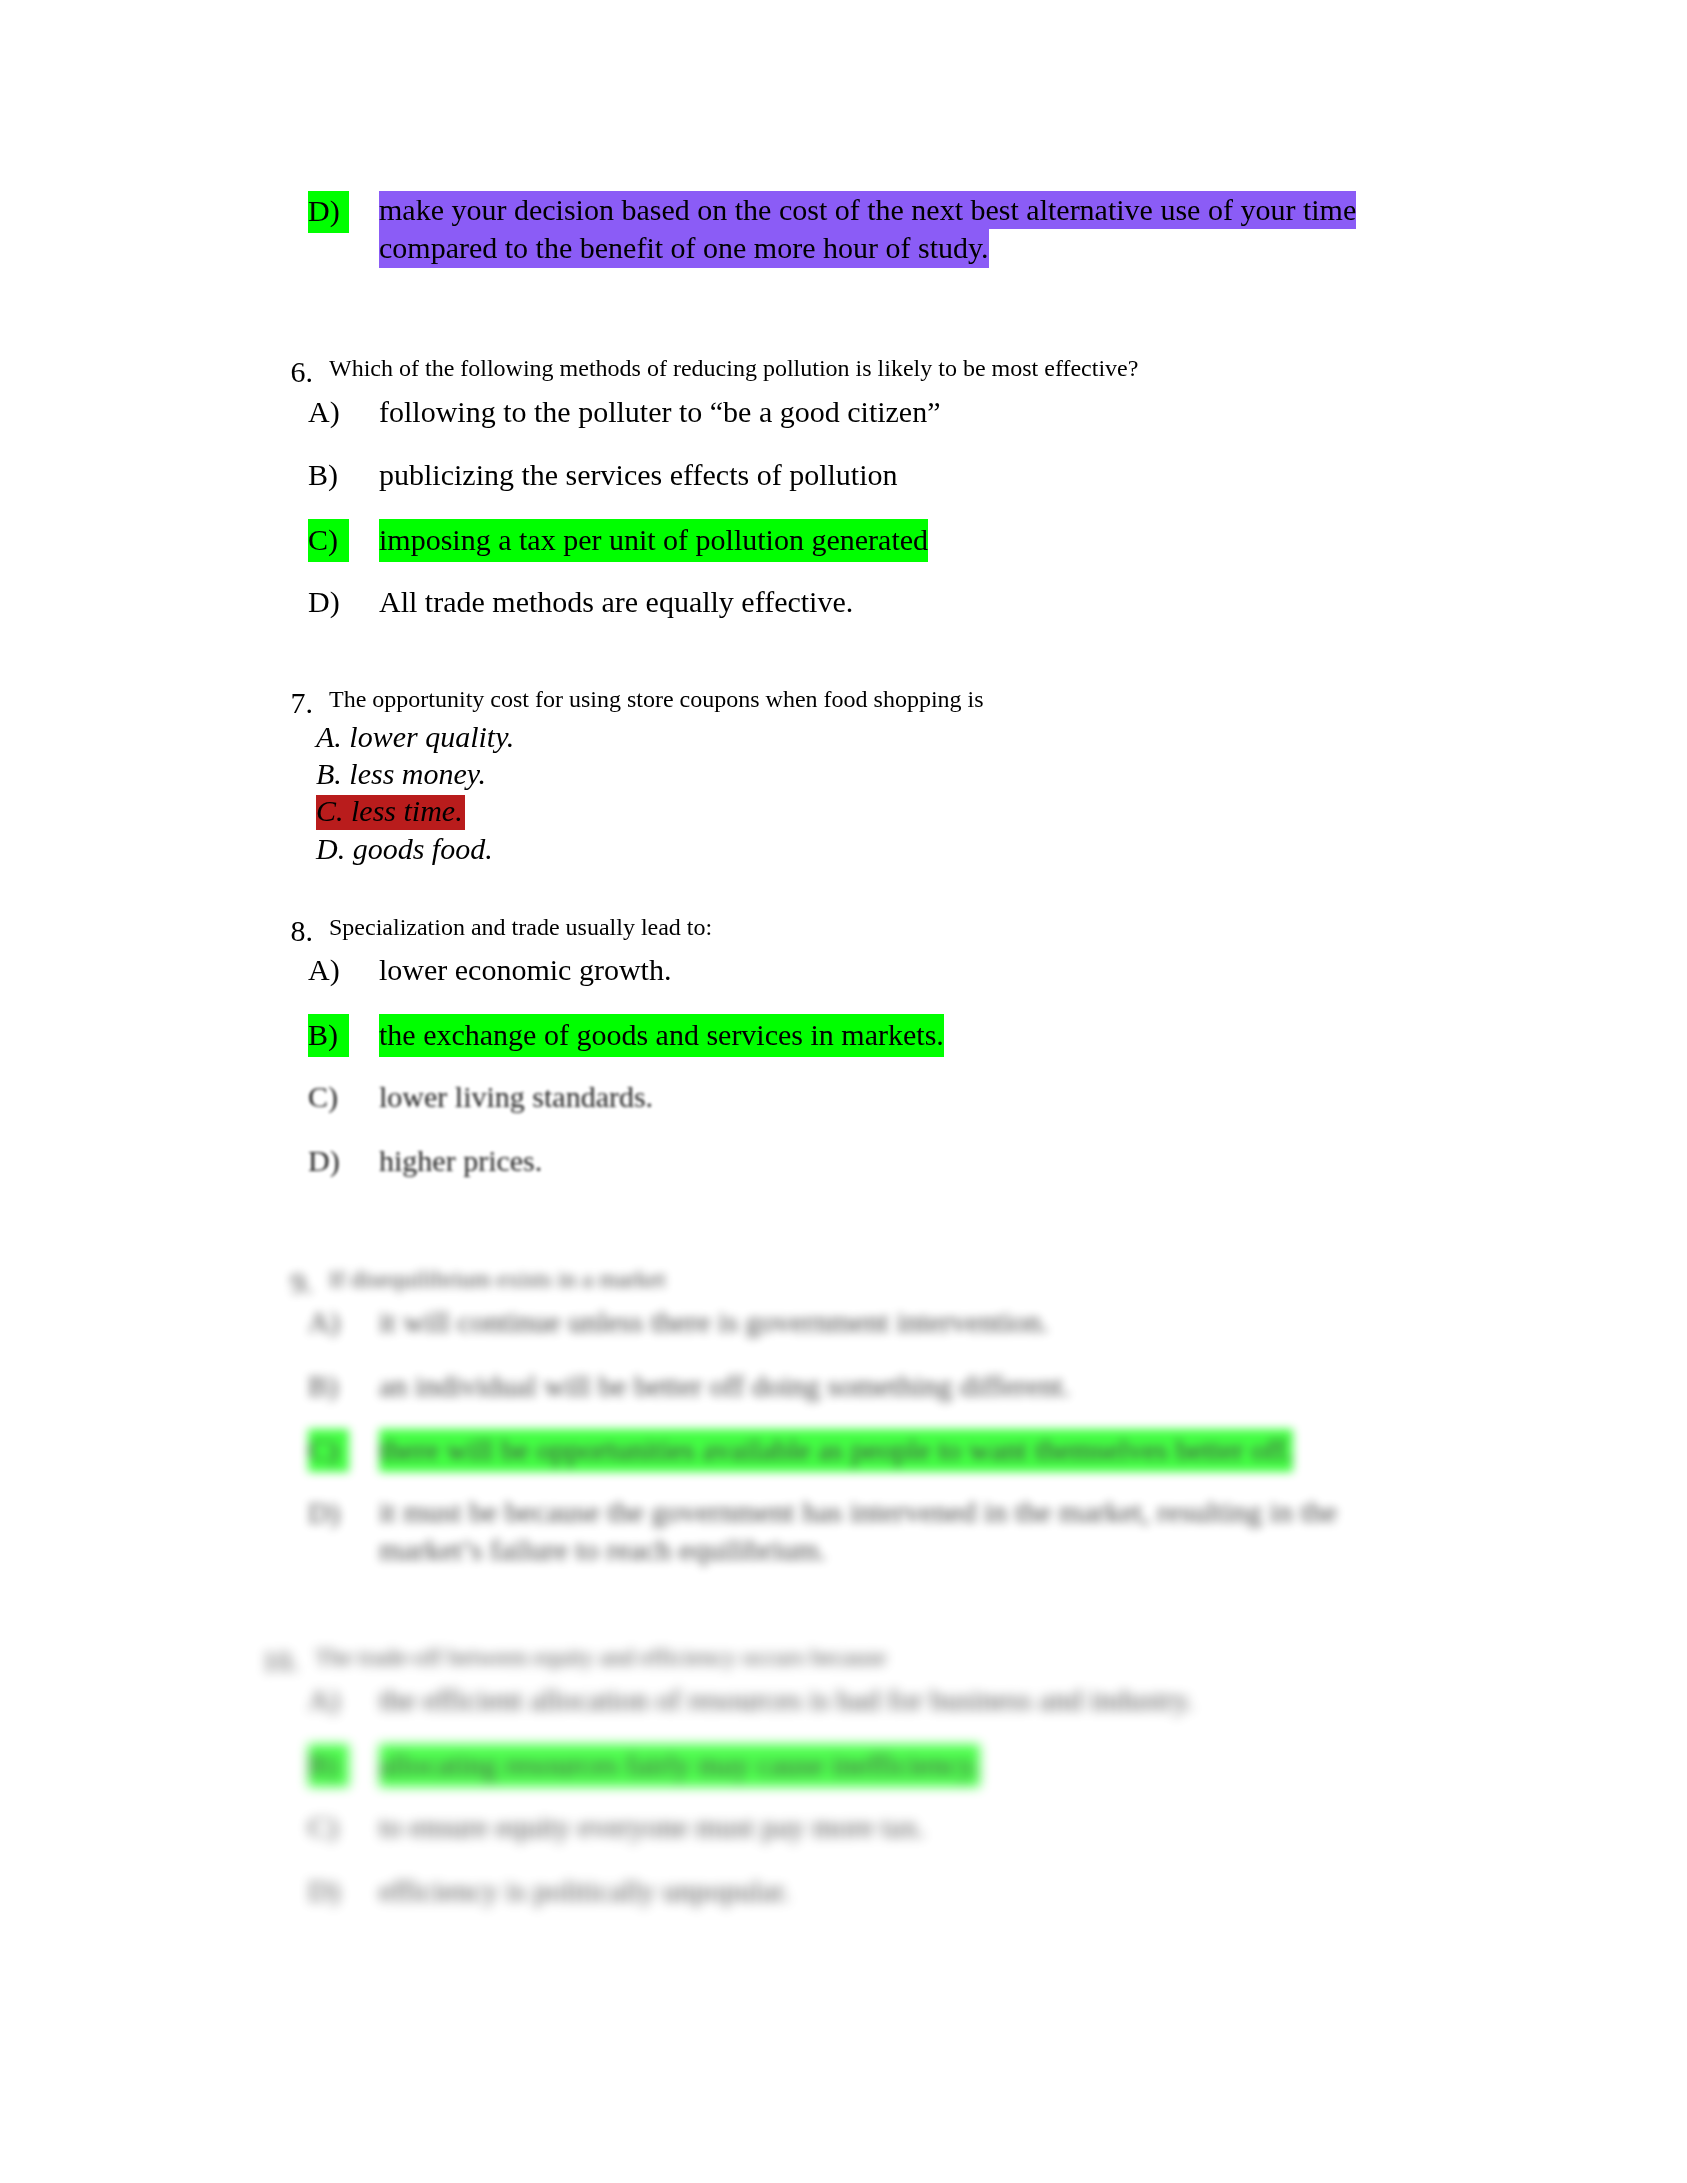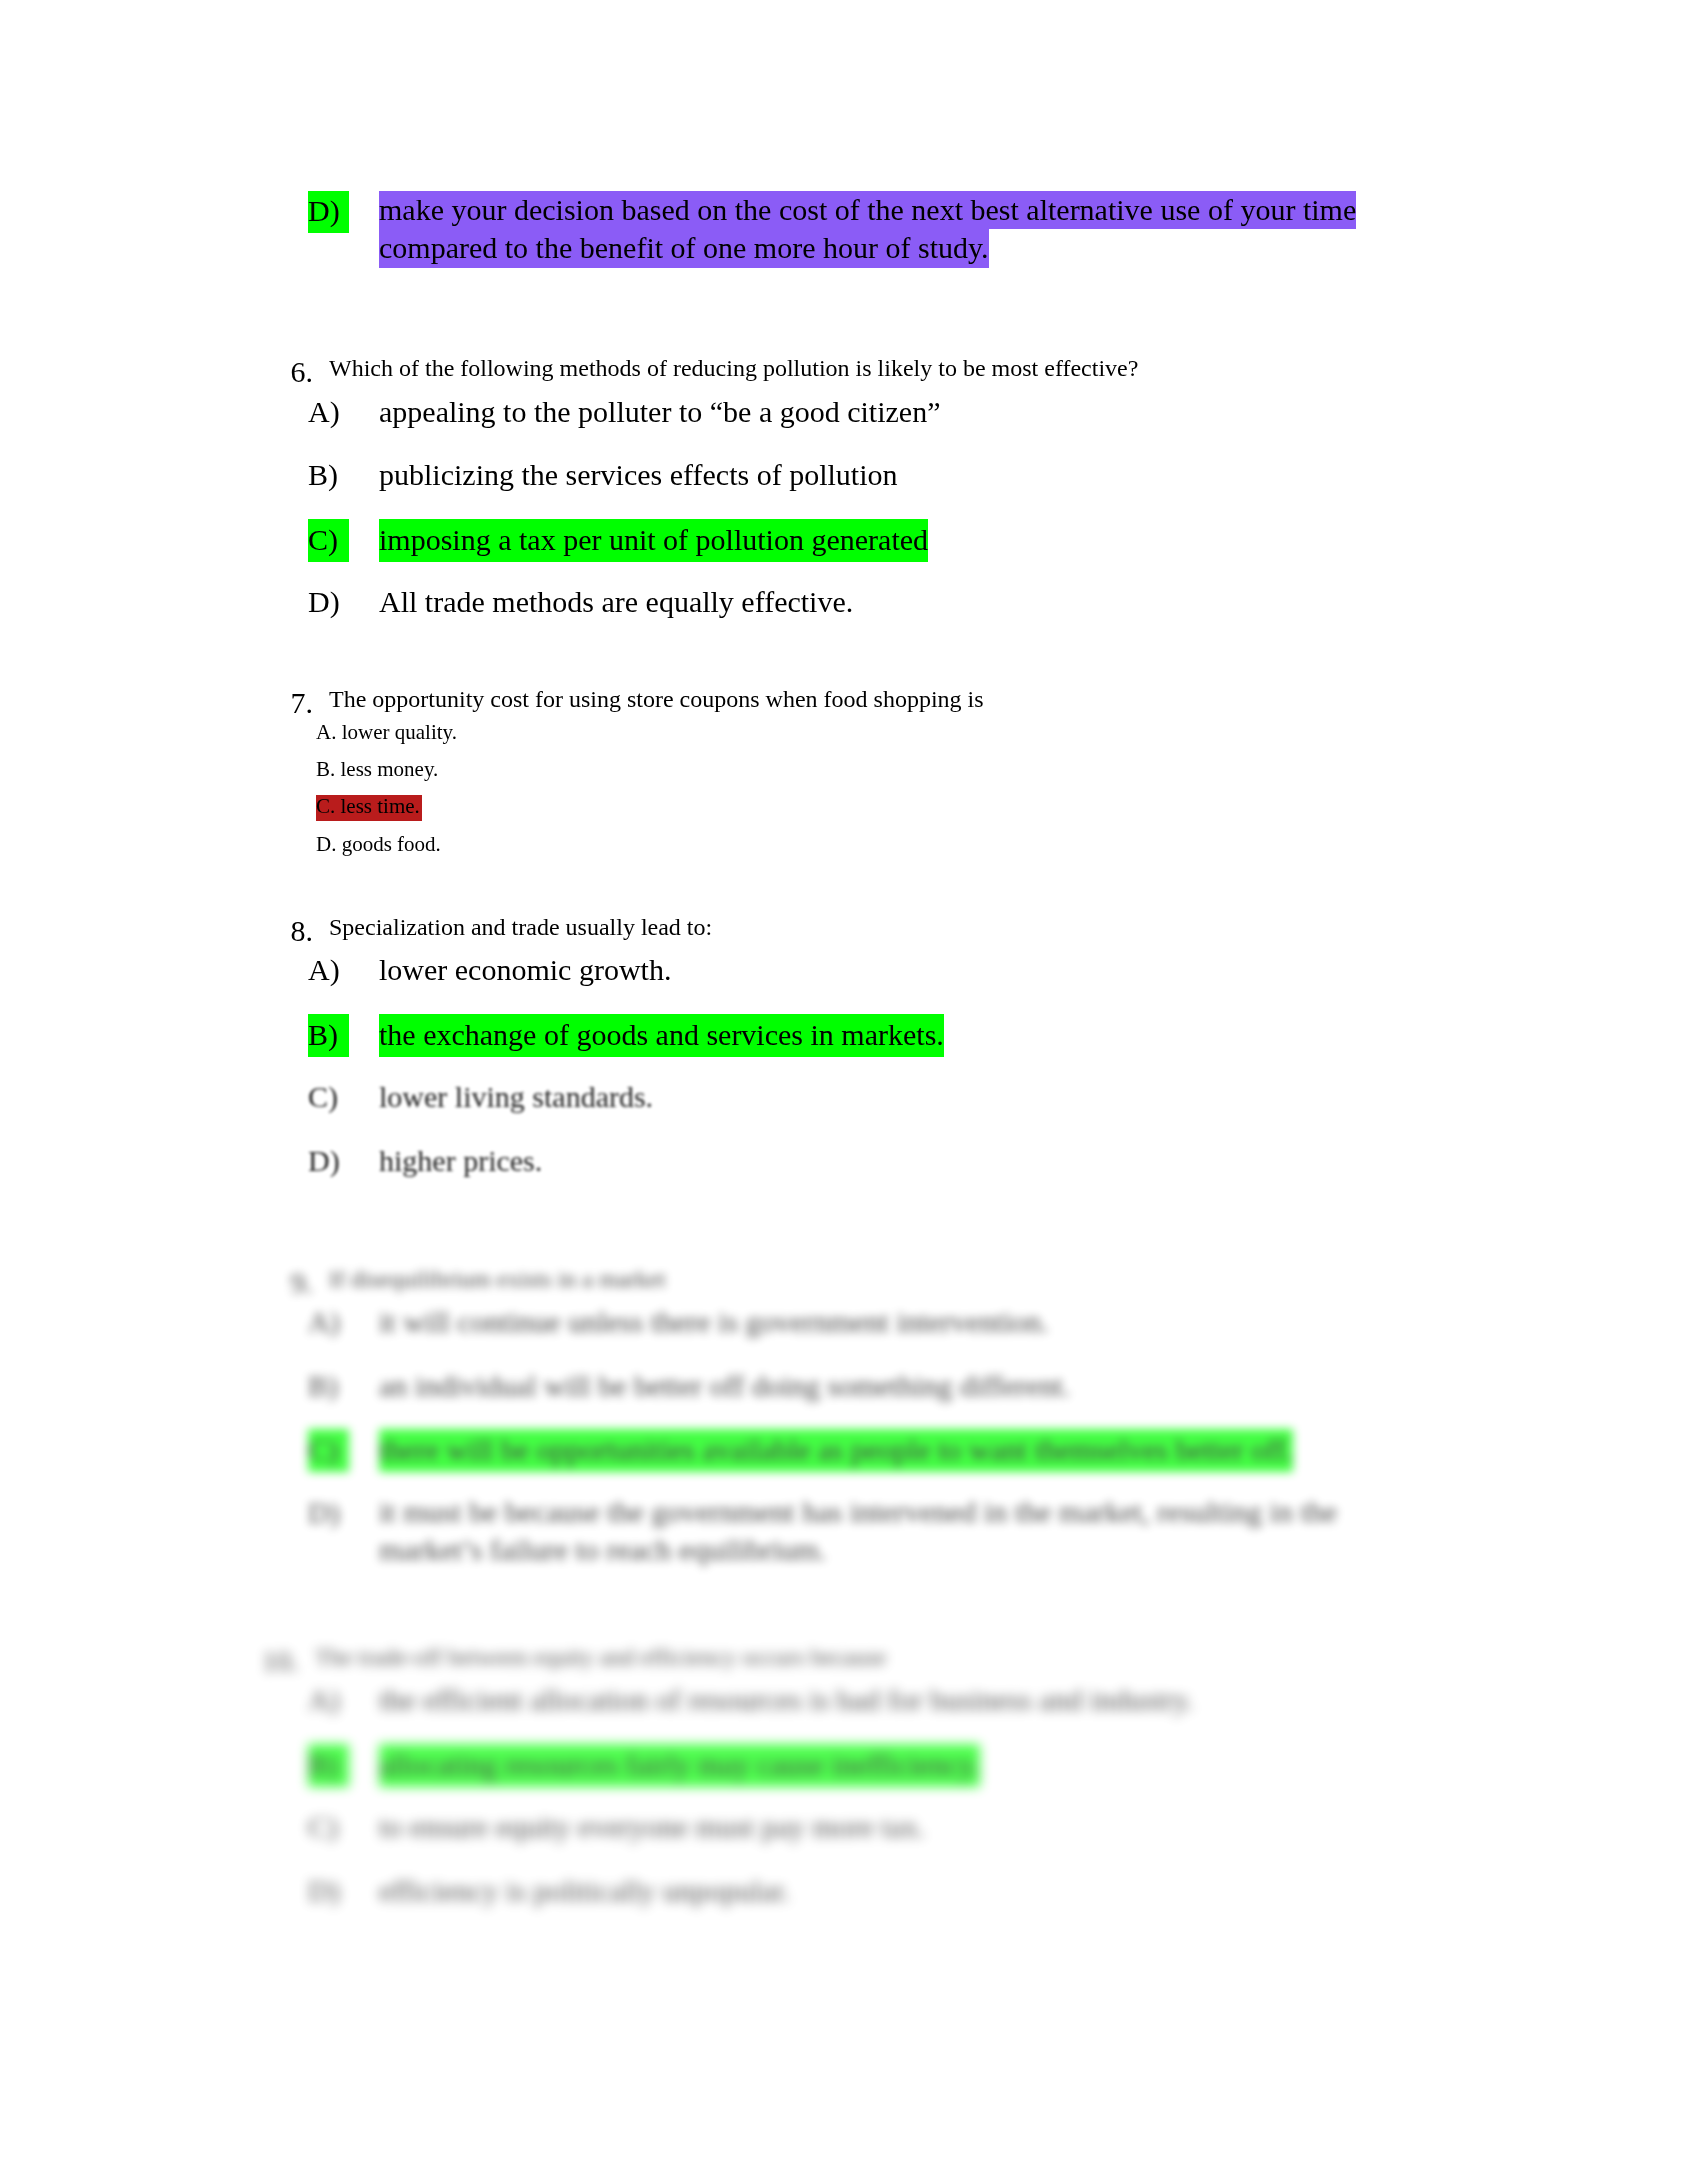--- a/index.html
+++ b/index.html
@@ -62,23 +62,24 @@
   .opt-text {
     position: absolute;
     left: 71px;
     top: 0;
     font-size: 30px;
   }
 
   
   .opt-plain {
     position: absolute;
-    font-size: 21px;
+    font-size: 30px;
     line-height: 1.0;
     white-space: nowrap;
+    font-style: italic;
   }
 
   .hl {
     background-color: #b91c1c;
   }
   .hl-box {
     background-color: #00ff00;
     display: inline-block;
     padding: 1.3px 0 2.6px 0;
   }
@@ -128,21 +129,21 @@
     </div>
   </div>
 
   <div class="qblock" style="left:265px; top:353px;">
     <span class="qnum">6.</span>
     <span class="qstem">Which of the following methods of reducing pollution is likely to be most effective?</span>
   </div>
 
   <div class="opt" style="left:308px; top:392px;">
     <span class="opt-letter">A)</span>
-    <span class="opt-text nowrap">appealing to the polluter to “be a good citizen”</span>
+    <span class="opt-text nowrap">following to the polluter to “be a good citizen”</span>
   </div>
 
   <div class="opt" style="left:308px; top:455px;">
     <span class="opt-letter">B)</span>
     <span class="opt-text nowrap">publicizing the services effects of pollution</span>
   </div>
 
   <div class="opt" style="left:308px; top:519px;">
     <span class="opt-letter hl-box">C)</span>
     <span class="opt-text nowrap hl-box">imposing a tax per unit of pollution generated</span>

